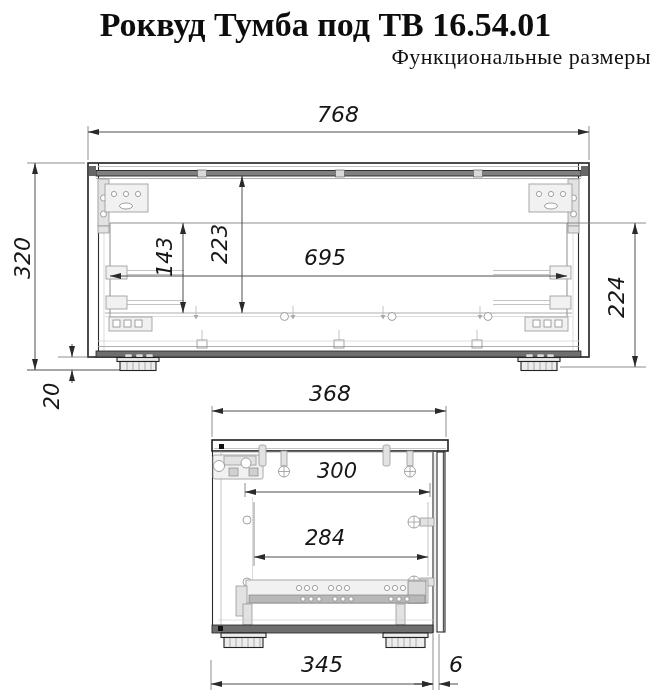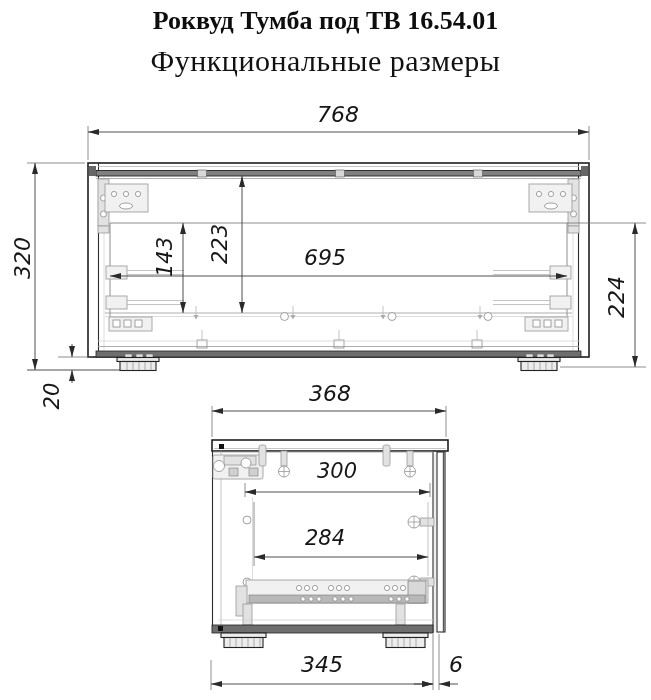--- a/index.html
+++ b/index.html
@@ -1,21 +1,21 @@
 <!DOCTYPE html>
 <html><head>
 <meta charset="utf-8">
 <style>
   html,body{margin:0;padding:0;background:#ffffff;}
   .page{position:relative;width:651px;height:700px;background:#fff;overflow:hidden;
         font-family:"Liberation Serif",serif;}
   .title{position:absolute;top:6px;left:0;width:651px;text-align:center;
-         font-weight:bold;font-size:26px;color:#0d0d0d;}
-  .subtitle{position:absolute;top:44px;left:0;width:651px;text-align:center;
-            font-weight:normal;font-size:30px;color:#111;letter-spacing:.5px;}
+         font-weight:bold;font-size:34px;color:#0d0d0d;}
+  .subtitle{position:absolute;top:44px;left:0;width:651px;text-align:right;
+            font-weight:normal;font-size:22px;color:#111;letter-spacing:.5px;}
   svg{position:absolute;top:0;left:0;}
   .s1{stroke:#1f1f1f;stroke-width:1.6;fill:none}
   .s2{stroke:#2b2b2b;stroke-width:1.1;fill:none}
   .s3{stroke:#555;stroke-width:1.4;fill:none}
   .lt{stroke:#b5b5b5;stroke-width:.8;fill:none}
   .lt2{stroke:#cfcfcf;stroke-width:.7;fill:none}
   .md{stroke:#999;stroke-width:.8;fill:none}
   .dim{stroke:#3a3a3a;stroke-width:.9;fill:none}
   .ext{stroke:#6a6a6a;stroke-width:.75;fill:none}
   .hw{fill:#f1f1f1;stroke:#a0a0a0;stroke-width:.9}

